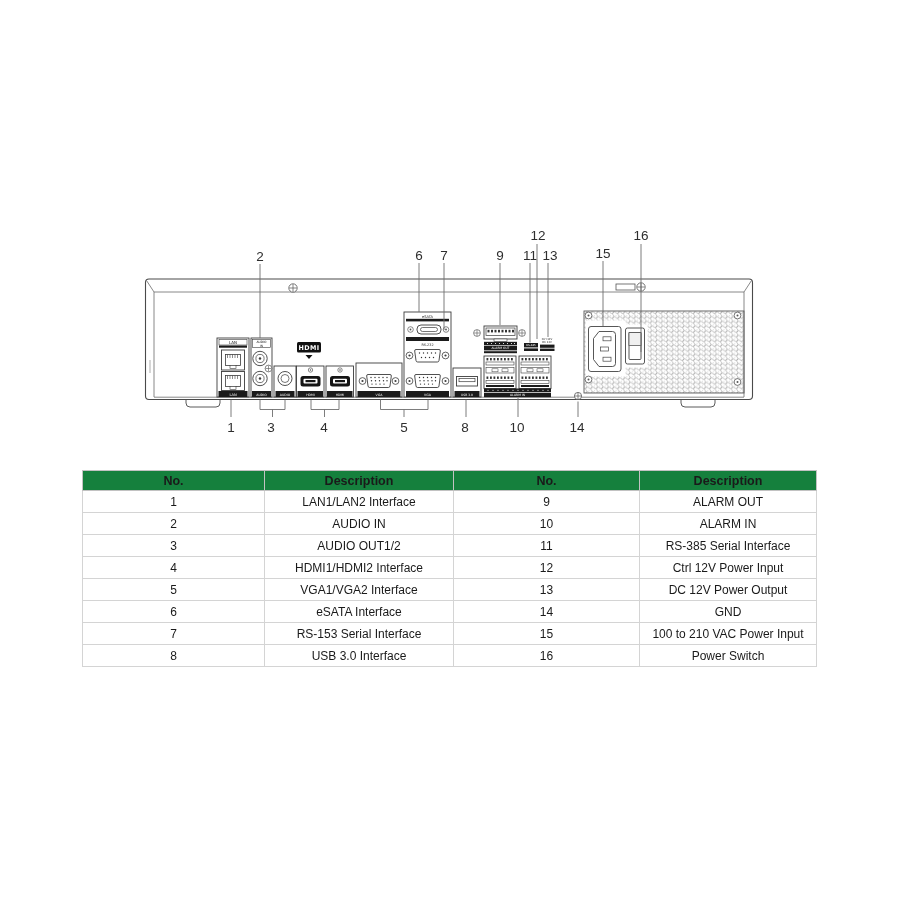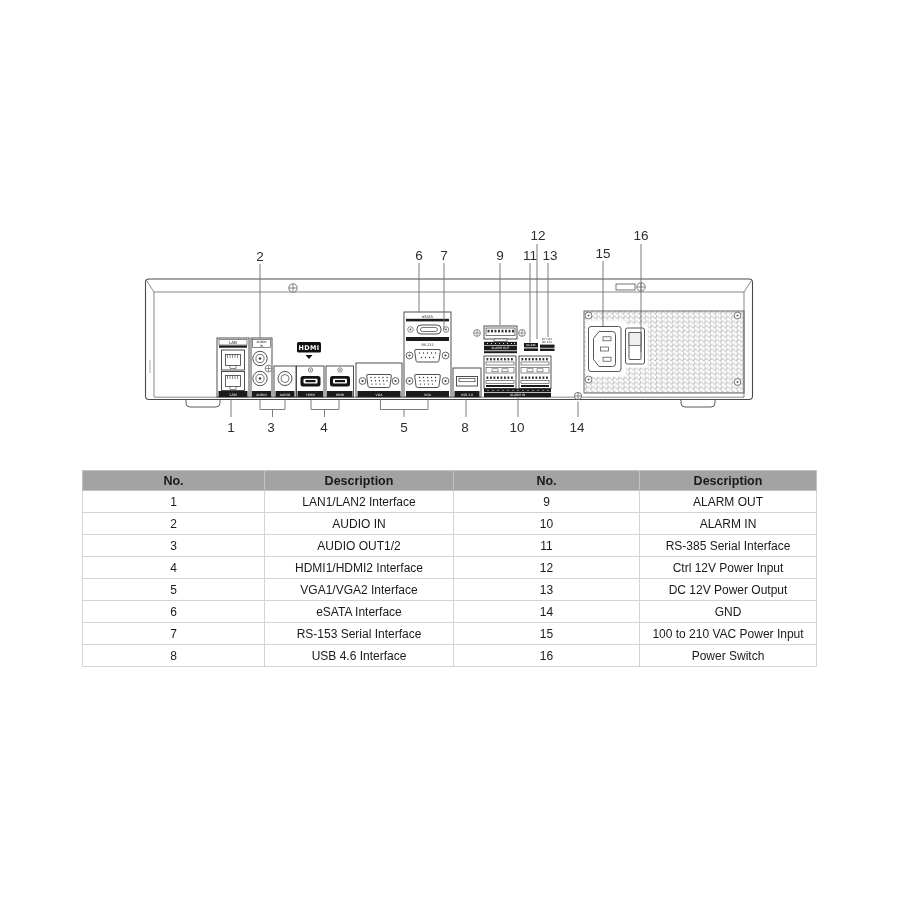--- a/index.html
+++ b/index.html
@@ -4,21 +4,21 @@
 <style>
   html,body{margin:0;padding:0;background:#ffffff;}
   #canvas{position:relative;width:900px;height:900px;background:#ffffff;overflow:hidden;
           font-family:"Liberation Sans",sans-serif;}
   #diagram{position:absolute;left:0;top:0;}
   .callout-num{font-family:"Liberation Sans",sans-serif;font-size:13.5px;fill:#2e2e2e;}
   .tiny-dark{font-family:"DejaVu Sans",sans-serif;fill:#161616;}
   .tiny-light{font-family:"DejaVu Sans",sans-serif;fill:#ffffff;}
   .spec-table{position:absolute;left:82px;top:470px;width:734px;border-collapse:collapse;
               table-layout:fixed;color:#1a1a1a;}
-  .spec-table th{background:#a3a3a3;border:1px solid #c2c2c2;font-size:12.5px;font-weight:bold;
+  .spec-table th{background:#15803d;border:1px solid #c2c2c2;font-size:12.5px;font-weight:bold;
                  height:19px;text-align:center;padding:0;}
   .spec-table td{border:1px solid #d4d4d4;font-size:12px;height:21px;text-align:center;
                  padding:0;background:#ffffff;}
   .spec-table{border:1px solid #c2c2c2;}
 </style>
 </head>
 <body>
 
 <div id="canvas">
 
@@ -508,20 +508,20 @@
       <td>GND</td>
     </tr>
     <tr>
       <td>7</td>
       <td>RS-153 Serial Interface</td>
       <td>15</td>
       <td>100 to 210 VAC Power Input</td>
     </tr>
     <tr>
       <td>8</td>
-      <td>USB 4.6 Interface</td>
+      <td>USB 3.0 Interface</td>
       <td>16</td>
       <td>Power Switch</td>
     </tr>
   </tbody>
 </table>
 
 </div>
 
 </body></html>

